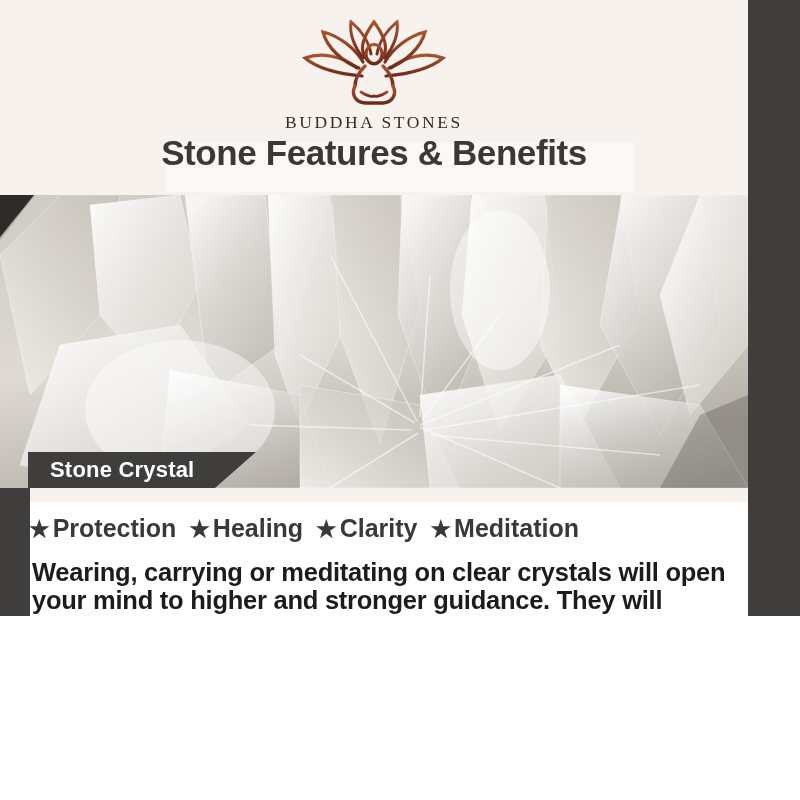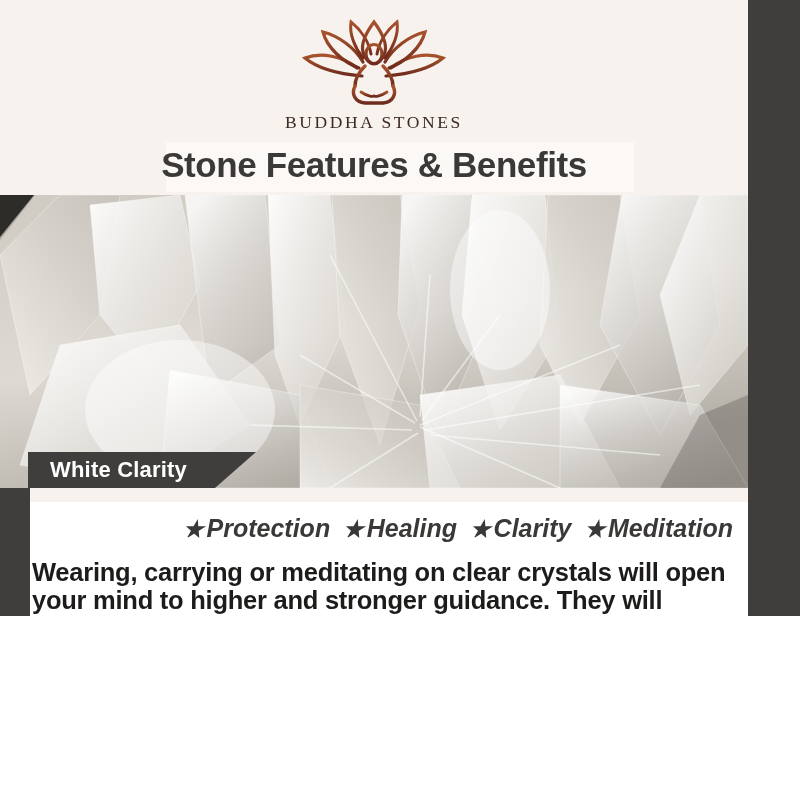--- a/index.html
+++ b/index.html
@@ -77,21 +77,21 @@
   }
 
   .title-plate {
     position: absolute;
     left: 166px; top: 142px;
     width: 468px; height: 50px;
     background: #fbf8f5;
   }
   .title-text {
     position: absolute;
-    left: 0; top: 140px;
+    left: 0; top: 128px;
     width: 748px;
     text-align: center;
     font-size: 35px;
     font-weight: bold;
     color: #3b3937;
     letter-spacing: -0.4px;
     line-height: 50px;
   }
 
   
@@ -136,28 +136,27 @@
   }
   .panel-strip {
     position: absolute;
     left: 30px; top: 488px;
     width: 718px; height: 14px;
     background: #f7f2ee;
   }
 
   .benefits {
     position: absolute;
-    left: 18px; top: 514px;
+    left: 26px; top: 514px;
     width: 718px;
-    text-align: right;
+    text-align: left;
     font-size: 25px;
     font-weight: bold;
     color: #3b3937;
     white-space: nowrap;
-    font-style: italic;
   }
   .benefits .item { margin: 0 3px; }
   .benefits .star { font-size: 23px; margin-right: 3px; }
 
   .body-copy {
     position: absolute;
     left: 32px; top: 558px;
     width: 718px;
     font-size: 25.5px;
     font-weight: 600;
@@ -270,21 +269,21 @@
       </g>
       <g fill="#4a4742" fill-opacity="0.30">
         <polygon points="0,0 35,0 0,45"></polygon>
         <polygon points="700,220 748,200 748,293 660,293"></polygon>
       </g>
     </svg>
   </div>
   <div class="photo-notch"></div>
 
   <div class="stone-label">
-    <span>White Clarity</span>
+    <span>Stone Crystal</span>
   </div>
 
   <div class="panel"></div>
   <div class="panel-strip"></div>
 
   <div class="benefits">
     <span class="item"><span class="star">★</span><span>Protection</span></span>
     <span class="item"><span class="star">★</span><span>Healing</span></span>
     <span class="item"><span class="star">★</span><span>Clarity</span></span>
     <span class="item"><span class="star">★</span><span>Meditation</span></span>

